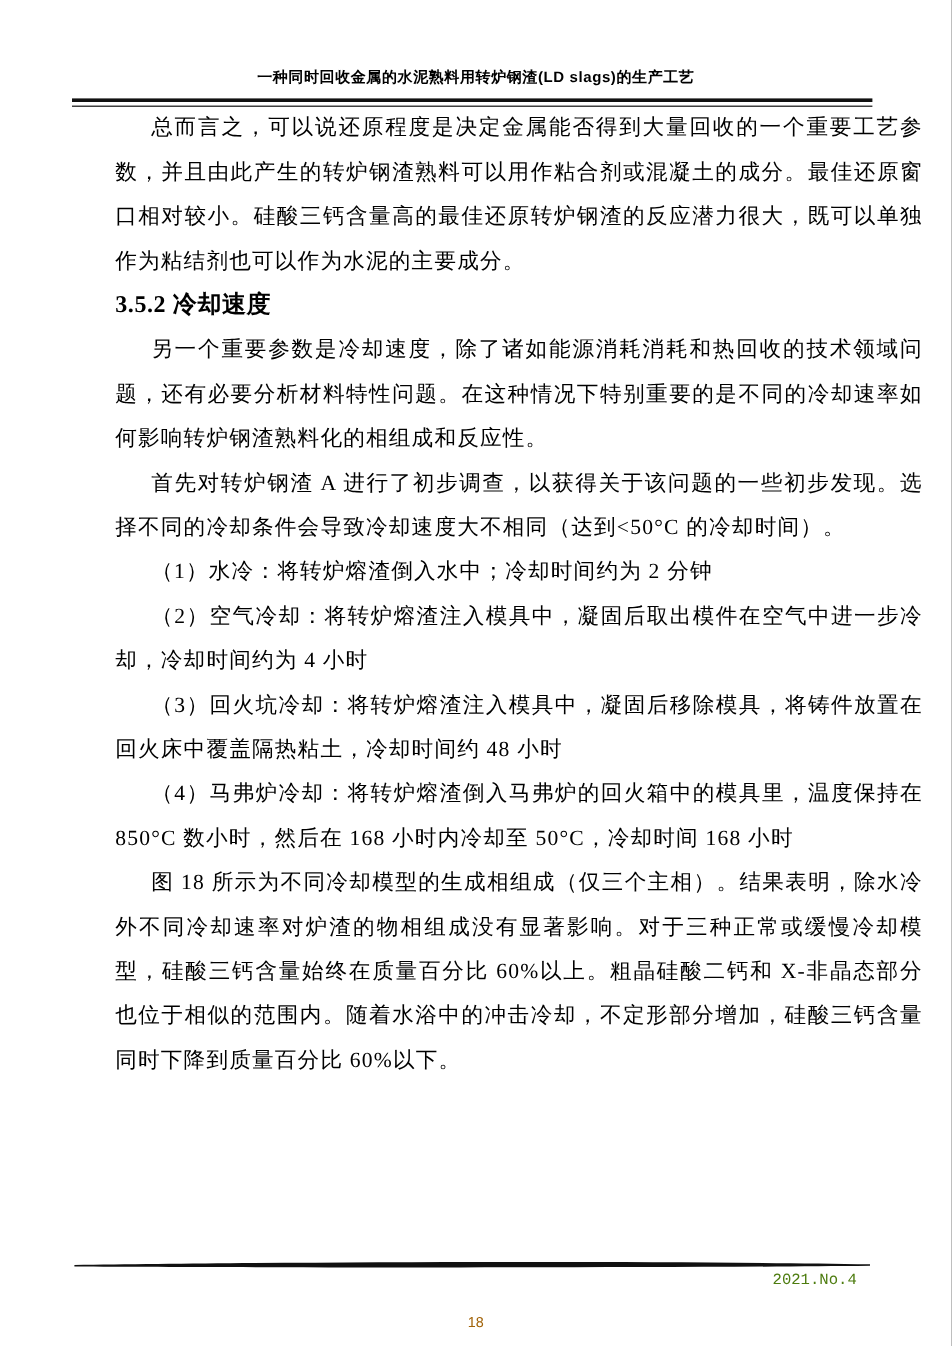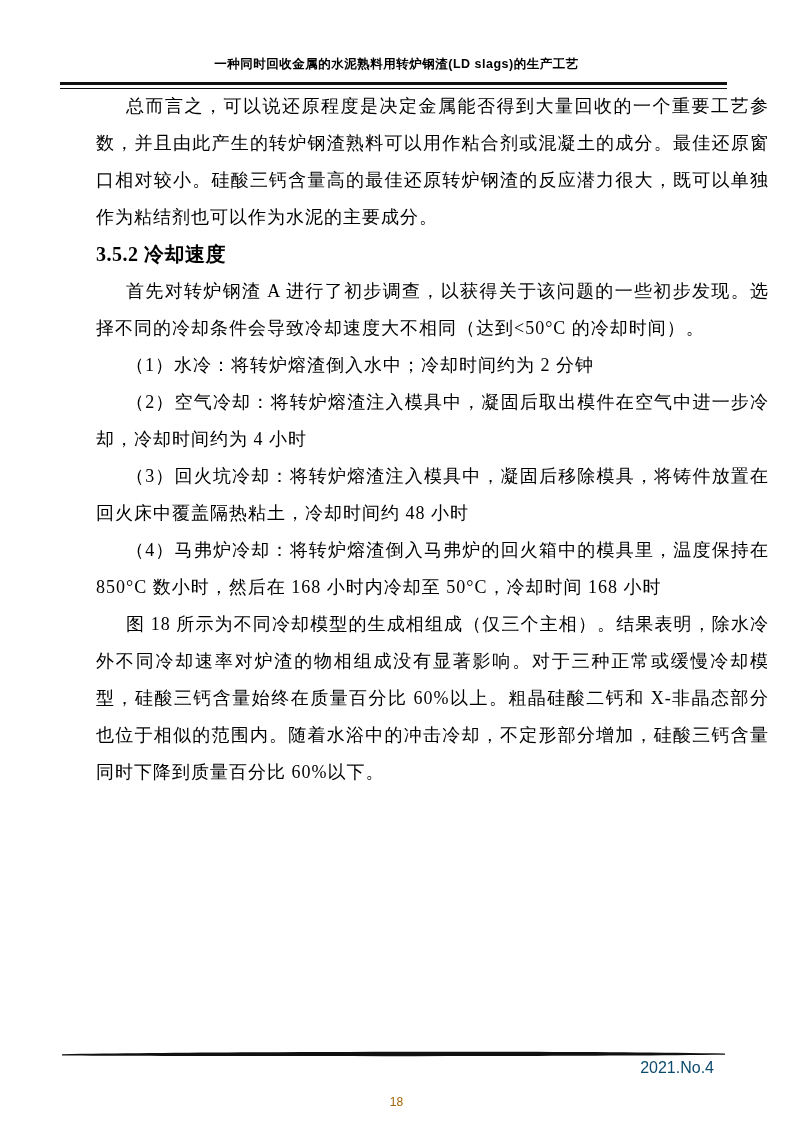--- a/index.html
+++ b/index.html
@@ -83,38 +83,39 @@
     text-align: center;
     font-family: "Liberation Sans", "DejaVu Sans", sans-serif;
     font-size: 12px;
     color: #a16207;
     margin-top: 36px;
   }
   .footer-issue {
     position: absolute;
     top: 1059px;
     right: 79px;
-    font-family: Liberation Sans, sans-serif;
-    font-size: 16px;
-    color: #0c4a6e;
+    font-family: Liberation Mono, monospace;
+    font-size: 13px;
+    color: #4d7c0f;
   }
 </style>
 </head>
 <body>
 
 <div class="page">
 
   <div class="header-title">一种同时回收金属的水泥熟料用转炉钢渣(LD slags)的生产工艺</div>
   <div class="header-rule"></div>
 
   <div class="content">
     <p>总而言之，可以说还原程度是决定金属能否得到大量回收的一个重要工艺参数，并且由此产生的转炉钢渣熟料可以用作粘合剂或混凝土的成分。最佳还原窗口相对较小。硅酸三钙含量高的最佳还原转炉钢渣的反应潜力很大，既可以单独作为粘结剂也可以作为水泥的主要成分。</p>
 
     <h2 class="section-heading">3.5.2 冷却速度</h2>
 
+    <p>另一个重要参数是冷却速度，除了诸如能源消耗消耗和热回收的技术领域问题，还有必要分析材料特性问题。在这种情况下特别重要的是不同的冷却速率如何影响转炉钢渣熟料化的相组成和反应性。</p>
 
     <p>首先对转炉钢渣 A 进行了初步调查，以获得关于该问题的一些初步发现。选择不同的冷却条件会导致冷却速度大不相同（达到&lt;50°C 的冷却时间）。</p>
 
     <p>（1）水冷：将转炉熔渣倒入水中；冷却时间约为 2 分钟</p>
 
     <p>（2）空气冷却：将转炉熔渣注入模具中，凝固后取出模件在空气中进一步冷却，冷却时间约为 4 小时</p>
 
     <p>（3）回火坑冷却：将转炉熔渣注入模具中，凝固后移除模具，将铸件放置在回火床中覆盖隔热粘土，冷却时间约 48 小时</p>
 
     <p>（4）马弗炉冷却：将转炉熔渣倒入马弗炉的回火箱中的模具里，温度保持在850°C 数小时，然后在 168 小时内冷却至 50°C，冷却时间 168 小时</p>

